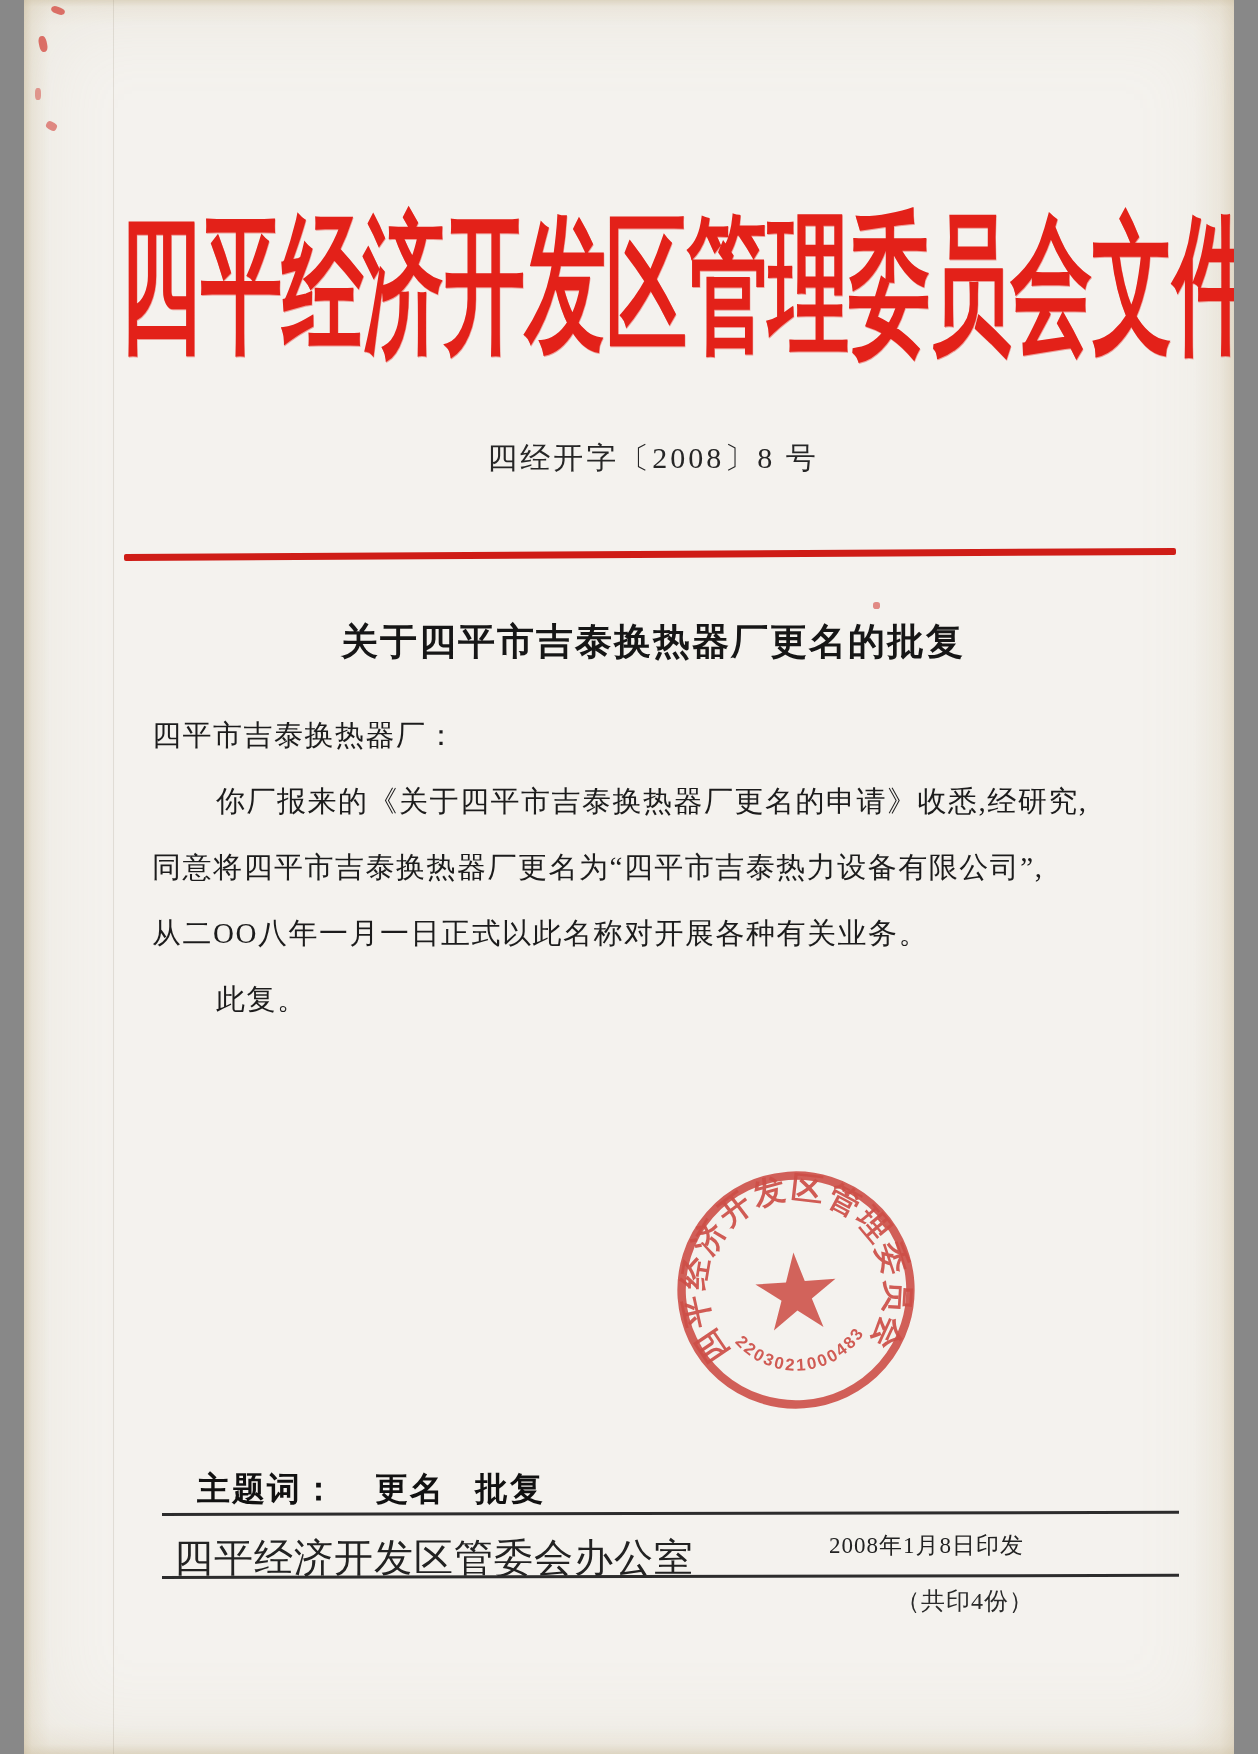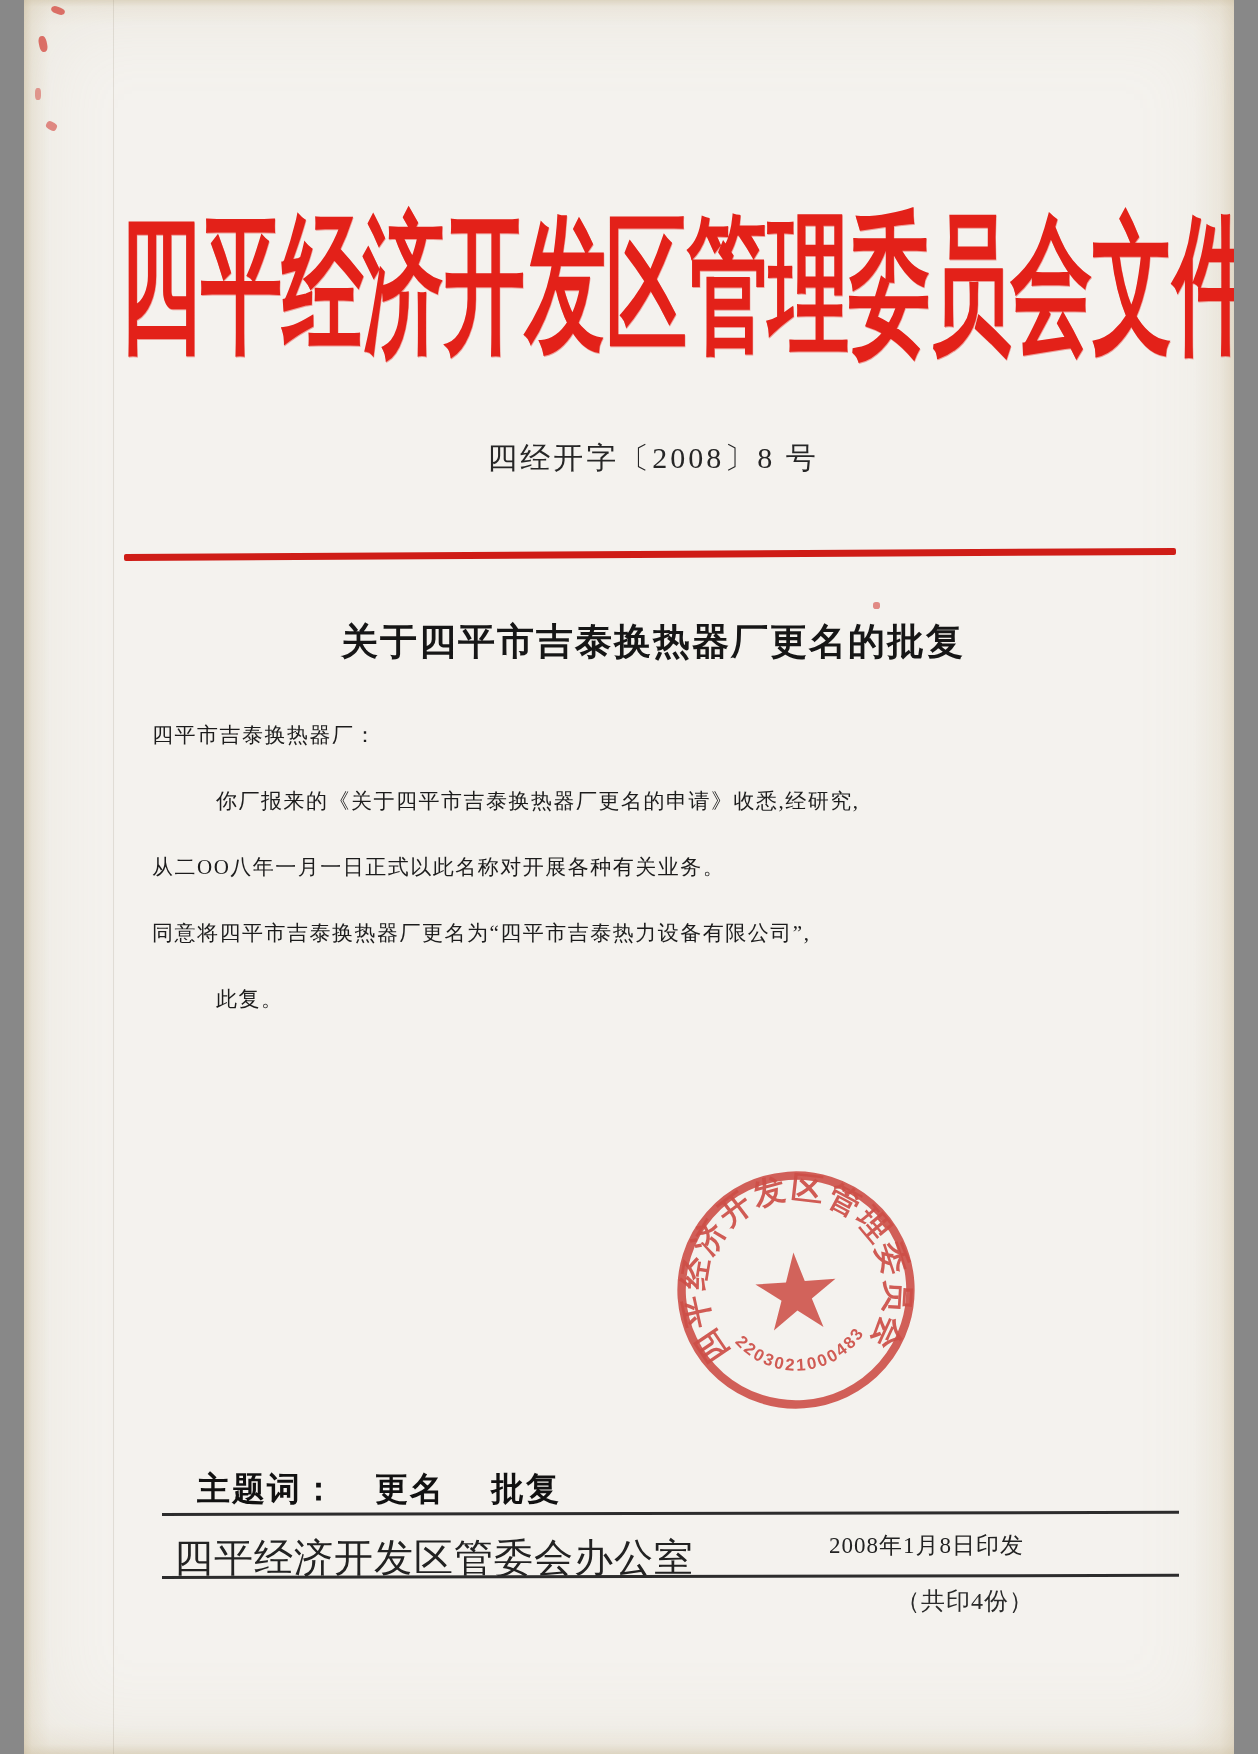--- a/index.html
+++ b/index.html
@@ -51,40 +51,40 @@
     transform:rotate(-0.33deg);transform-origin:left center;
     border-radius:2px;
   }
   .doc-title{
     position:absolute;left:0;top:617px;width:1258px;text-align:center;
     font-family:"Liberation Sans", sans-serif;
     font-weight:bold;font-size:37px;letter-spacing:2px;color:#161616;
   }
   .body-block{
     position:absolute;left:128px;top:702px;width:1026px;
-    font-size:21px;line-height:66px;letter-spacing:1.5px;color:#1c1c1c;
+    font-size:29px;line-height:66px;letter-spacing:1.5px;color:#1c1c1c;
   }
   .body-block .indent{padding-left:64px;}
   .date-line{
     position:absolute;left:612px;top:1303px;
     font-size:34px;letter-spacing:2px;color:#222;
     z-index:1;
   }
   .seal{
     position:absolute;left:636px;top:1154px;width:272px;height:272px;
     mix-blend-mode:multiply;opacity:.93;z-index:2;
     transform:rotate(-4deg);
   }
   .keywords-row{
     position:absolute;left:173px;top:1467px;
     font-family:"Liberation Sans", sans-serif;
     font-weight:bold;font-size:33px;letter-spacing:2px;color:#111;
   }
   .keywords-row .kw1{margin-left:38px;}
-  .keywords-row .kw2{margin-left:46px;}
+  .keywords-row .kw2{margin-left:30px;}
   .hr{
     position:absolute;left:138px;width:1017px;height:3px;background:#2c2c2c;
     transform:rotate(-0.12deg);transform-origin:left center;
   }
   .hr1{top:1513px;}
   .hr2{top:1576px;}
   .office{
     position:absolute;left:150px;top:1531px;
     font-size:39px;letter-spacing:1px;color:#222;
   }
@@ -116,22 +116,22 @@
 
   <div class="doc-number">四经开字〔2008〕8 号</div>
 
   <div class="red-rule"></div>
 
   <div class="doc-title">关于四平市吉泰换热器厂更名的批复</div>
 
   <div class="body-block">
     <div>四平市吉泰换热器厂：</div>
     <div class="indent">你厂报来的《关于四平市吉泰换热器厂更名的申请》收悉,经研究,</div>
+    <div>同意将四平市吉泰换热器厂更名为“四平市吉泰热力设备有限公司”,</div>
     <div>从二OO八年一月一日正式以此名称对开展各种有关业务。</div>
-    <div>同意将四平市吉泰换热器厂更名为“四平市吉泰热力设备有限公司”,</div>
     <div class="indent">此复。</div>
   </div>
 
 
   <svg class="seal" viewBox="0 0 290 290" xmlns="http://www.w3.org/2000/svg">
     <defs>
       <path id="ringTextPath" d="M 70.7 207.4 A 97 97 0 1 1 219.3 207.4" fill="none"></path>
       <path id="codeTextPath" d="M 74.6 194.3 A 86 86 0 0 0 215.4 194.3" fill="none"></path>
     </defs>
     <circle cx="145" cy="145" r="122" fill="none" stroke="#d4453e" stroke-width="9" opacity="0.9"></circle>

